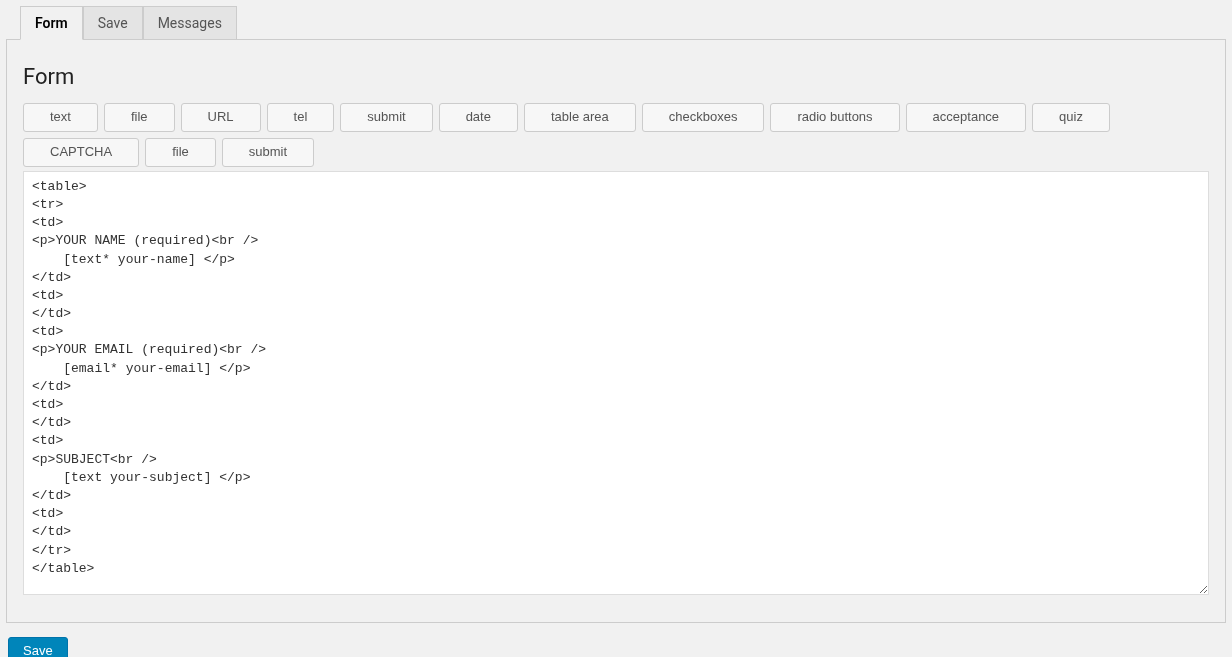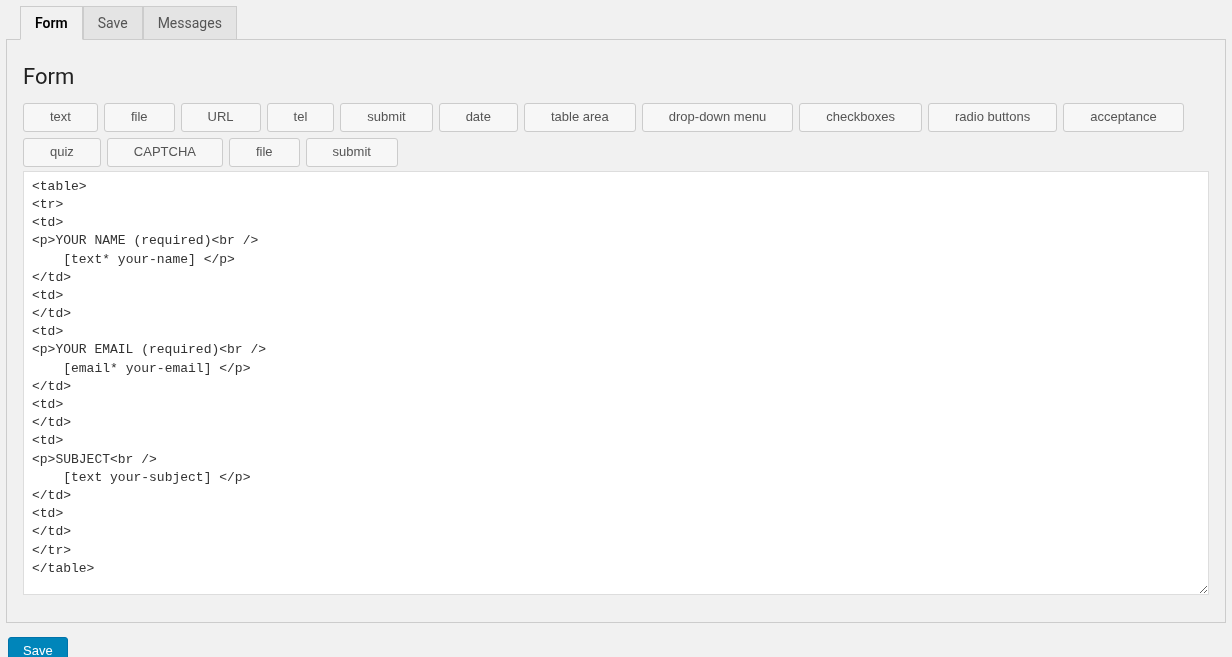--- a/index.html
+++ b/index.html
@@ -106,21 +106,20 @@
   <h2 class="section-heading">Form</h2>
 
   <div class="tag-buttons">
     <button type="button" class="tag-btn">text</button>
     <button type="button" class="tag-btn">file</button>
     <button type="button" class="tag-btn">URL</button>
     <button type="button" class="tag-btn">tel</button>
     <button type="button" class="tag-btn">submit</button>
     <button type="button" class="tag-btn">date</button>
     <button type="button" class="tag-btn">table area</button>
-    <button type="button" class="tag-btn">drop-down menu</button>
     <button type="button" class="tag-btn">checkboxes</button>
     <button type="button" class="tag-btn">radio buttons</button>
     <button type="button" class="tag-btn">acceptance</button>
     <button type="button" class="tag-btn">quiz</button>
     <button type="button" class="tag-btn">CAPTCHA</button>
     <button type="button" class="tag-btn">file</button>
     <button type="button" class="tag-btn">submit</button>
   </div>
 
   <textarea class="form-code" spellcheck="false" style="">&lt;table&gt;

